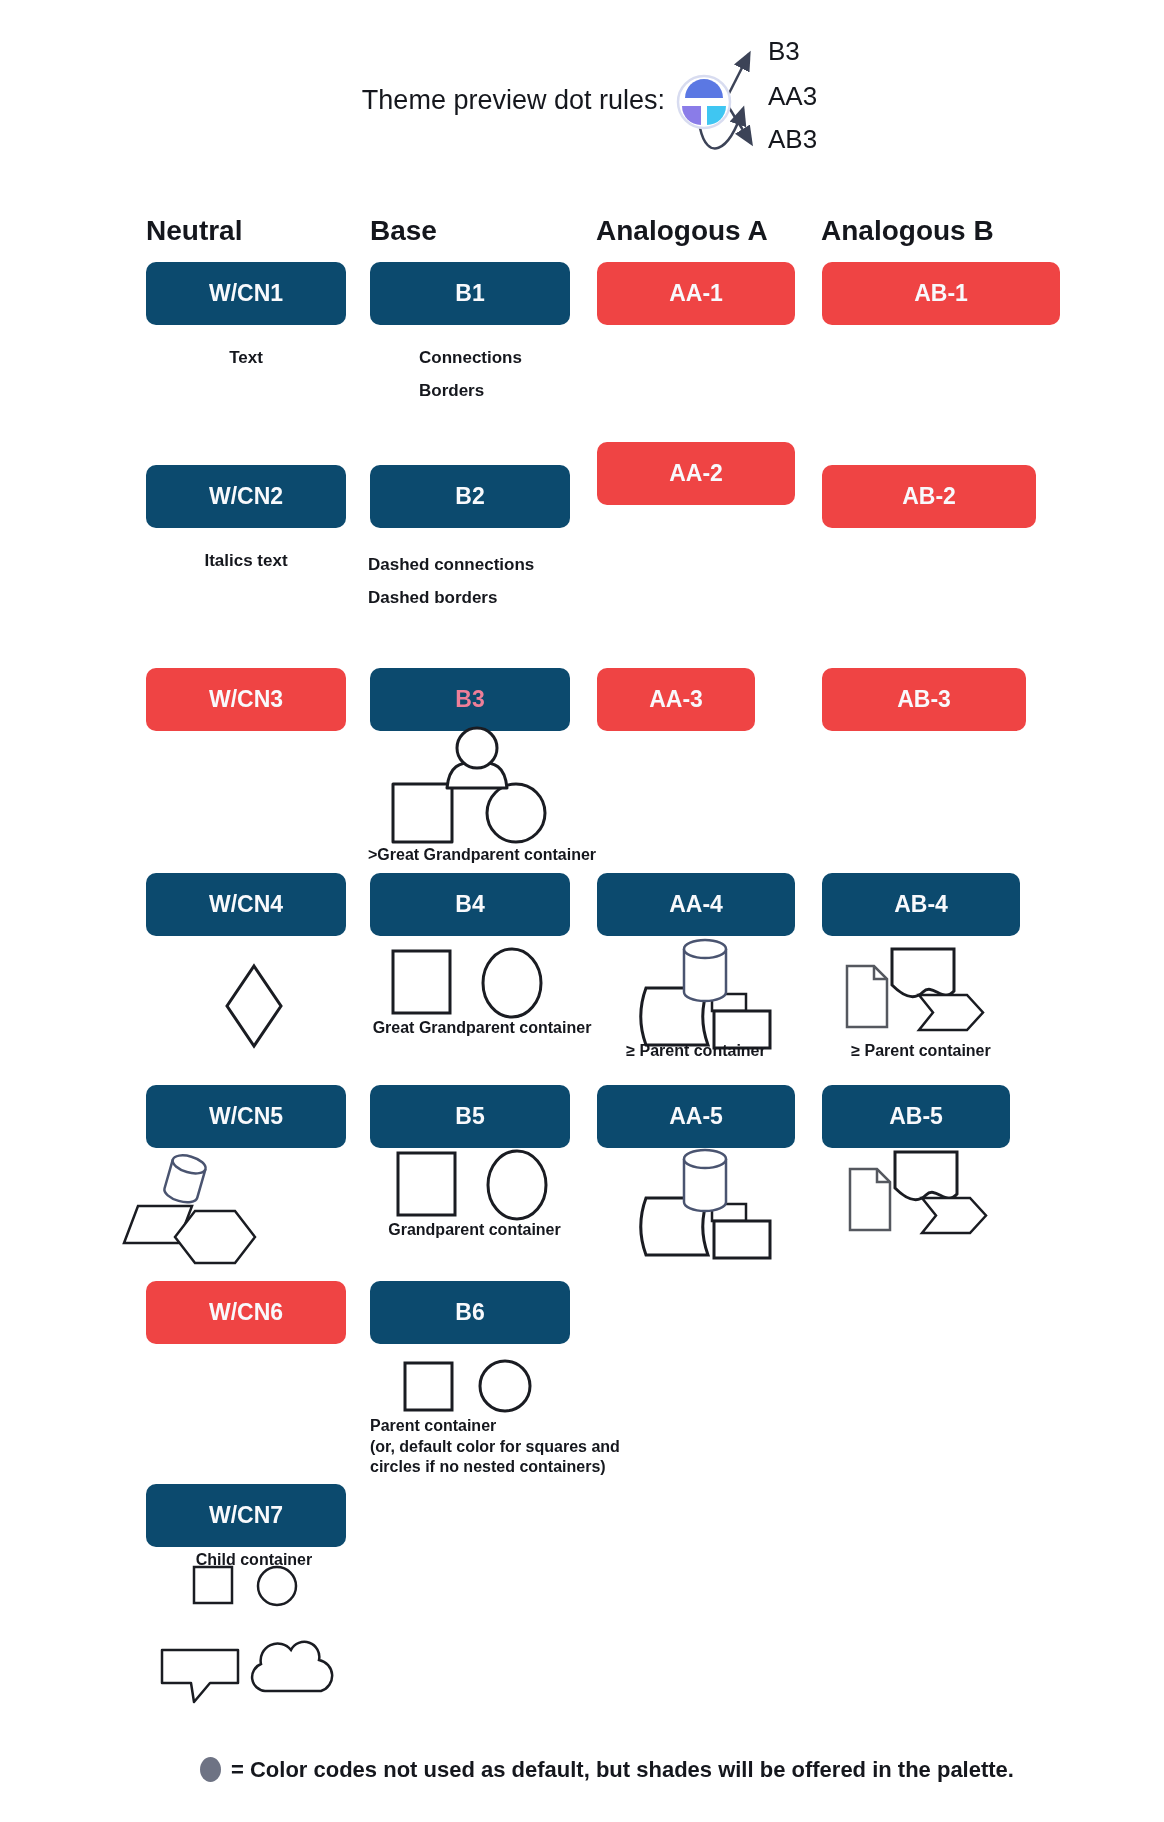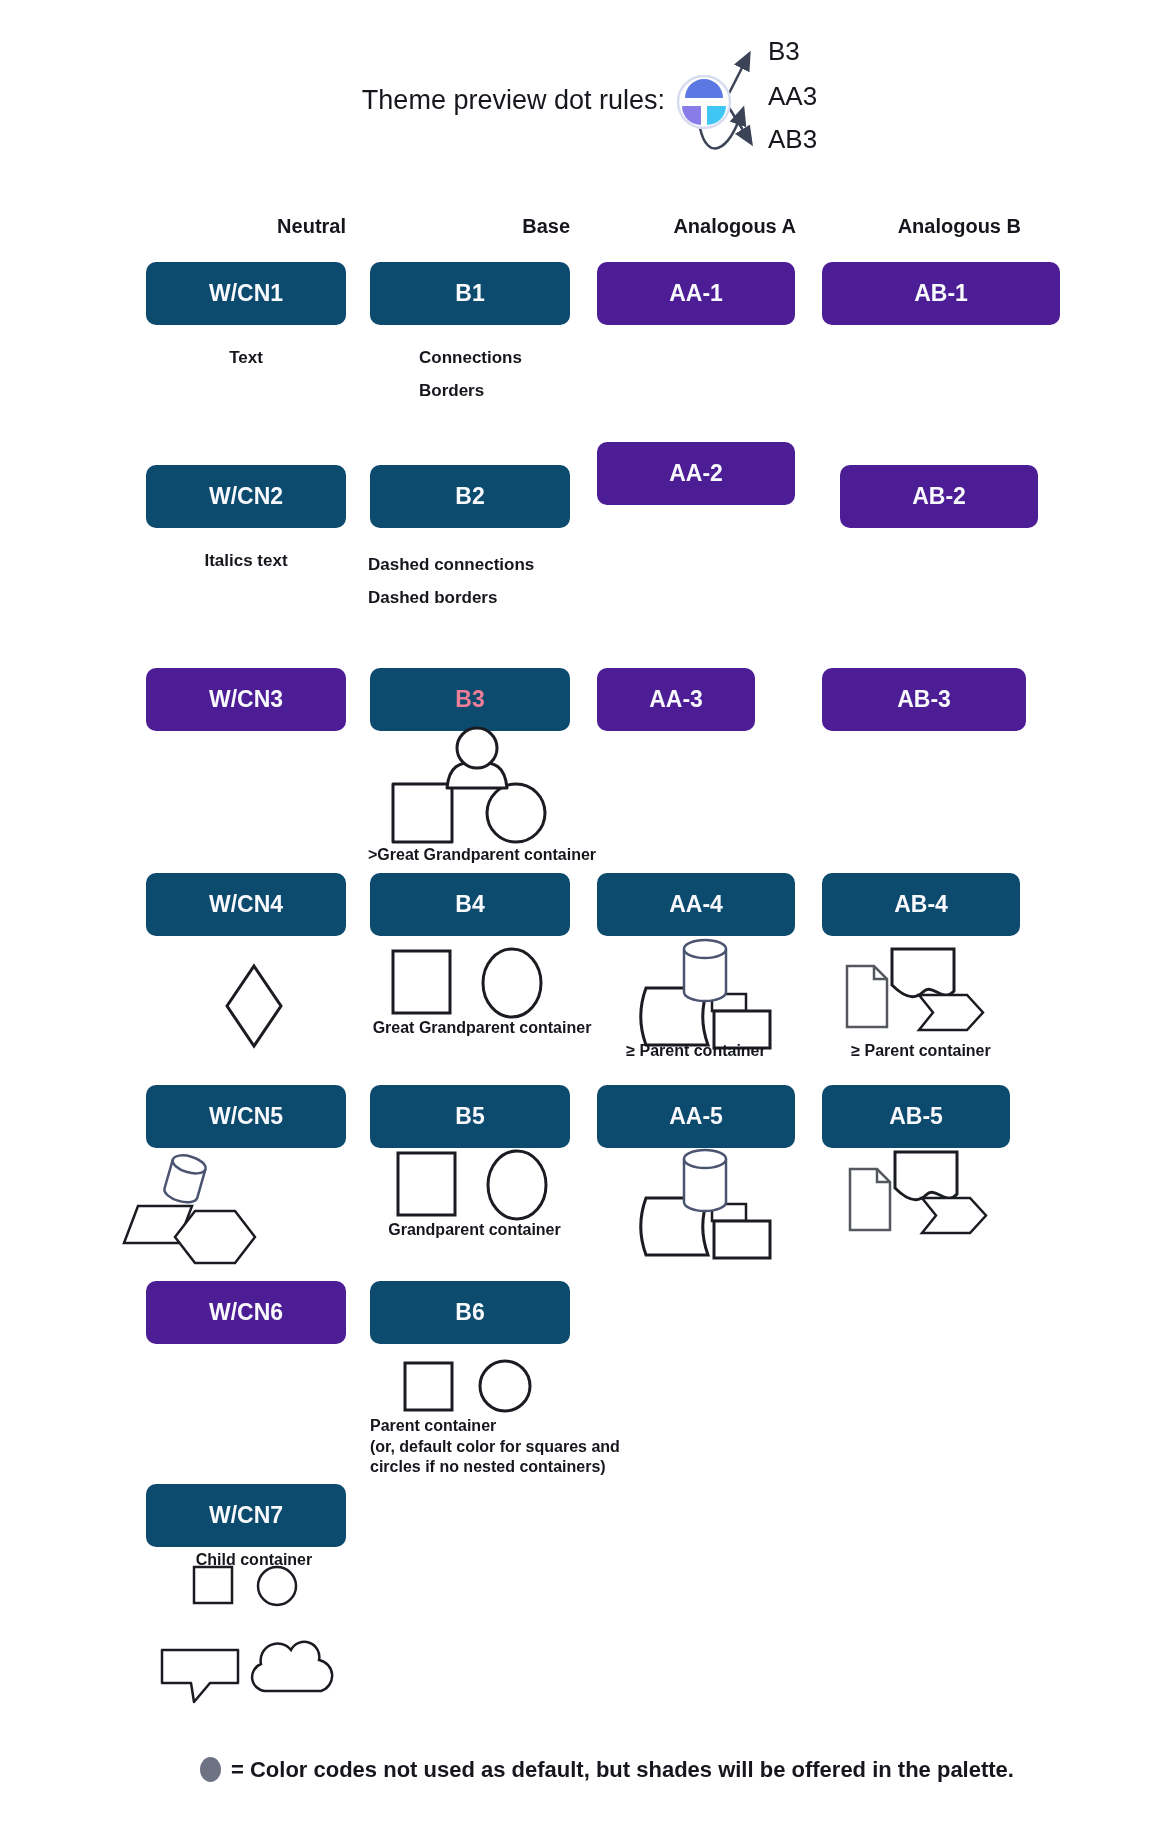--- a/index.html
+++ b/index.html
@@ -1,26 +1,26 @@
 <!DOCTYPE html>
 <html><head>
 <meta charset="utf-8">
 <style>
   html,body{margin:0;padding:0;background:#fff;}
   .canvas{position:relative;width:1164px;height:1822px;background:#ffffff;
           font-family:"Liberation Sans",sans-serif;color:#15171d;overflow:hidden;}
   .title{position:absolute;left:280px;top:85px;width:385px;text-align:right;
          font-size:27px;font-weight:400;}
   .dot-label{position:absolute;left:768px;font-size:26px;font-weight:400;}
-  .col-header{position:absolute;width:200px;text-align:right;font-size:20px;font-weight:700;}
+  .col-header{position:absolute;width:200px;text-align:left;font-size:28px;font-weight:700;}
   .swatch{position:absolute;width:200px;height:63px;border-radius:10px;
           display:flex;align-items:center;justify-content:center;
           font-size:23px;font-weight:700;color:#f8f9fc;}
   .dark{background:#0c4a6e;}
-  .gray{background:#4c1d95;}
+  .gray{background:#ef4444;}
   .pink{color:#ee7e98;}
   .note{position:absolute;font-weight:700;color:#15171d;}
   .note-lg{font-size:17px;line-height:28px;}
   .note-sm{font-size:16px;line-height:20px;}
   .center{text-align:center;}
   .shape{position:absolute;}
   .legend-dot{position:absolute;left:200px;top:1757px;width:21px;height:25px;
               border-radius:50%;background:#6e7384;}
   .legend-text{position:absolute;left:231px;top:1757px;font-size:22px;font-weight:700;}
 </style>
@@ -88,21 +88,21 @@
   <div class="swatch dark" style="left:370px;top:262px">B1</div>
   <div class="swatch gray" style="left:597px;top:262px;width:198px">AA-1</div>
   <div class="swatch gray" style="left:822px;top:262px;width:238px">AB-1</div>
   <div class="note note-lg center" style="left:146px;top:344px;width:200px">Text</div>
   <div class="note note-lg" style="left:419px;top:344px">Connections</div>
   <div class="note note-lg" style="left:419px;top:377px">Borders</div>
 
   <div class="swatch dark" style="left:146px;top:465px">W/CN2</div>
   <div class="swatch dark" style="left:370px;top:465px">B2</div>
   <div class="swatch gray" style="left:597px;top:442px;width:198px">AA-2</div>
-  <div class="swatch gray" style="left:840px;top:465px;width:198px">AB-2</div>
+  <div class="swatch gray" style="left:822px;top:465px;width:214px">AB-2</div>
   <div class="note note-lg center" style="left:146px;top:547px;width:200px">Italics text</div>
   <div class="note note-lg" style="left:368px;top:551px">Dashed connections</div>
   <div class="note note-lg" style="left:368px;top:584px">Dashed borders</div>
 
   <div class="swatch gray" style="left:146px;top:668px">W/CN3</div>
   <div class="swatch dark pink" style="left:370px;top:668px">B3</div>
   <div class="swatch gray" style="left:597px;top:668px;width:158px">AA-3</div>
   <div class="swatch gray" style="left:822px;top:668px;width:204px">AB-3</div>
 
   <svg class="shape" style="left:375px;top:700px" width="200" height="150" viewBox="0 0 200 150">

